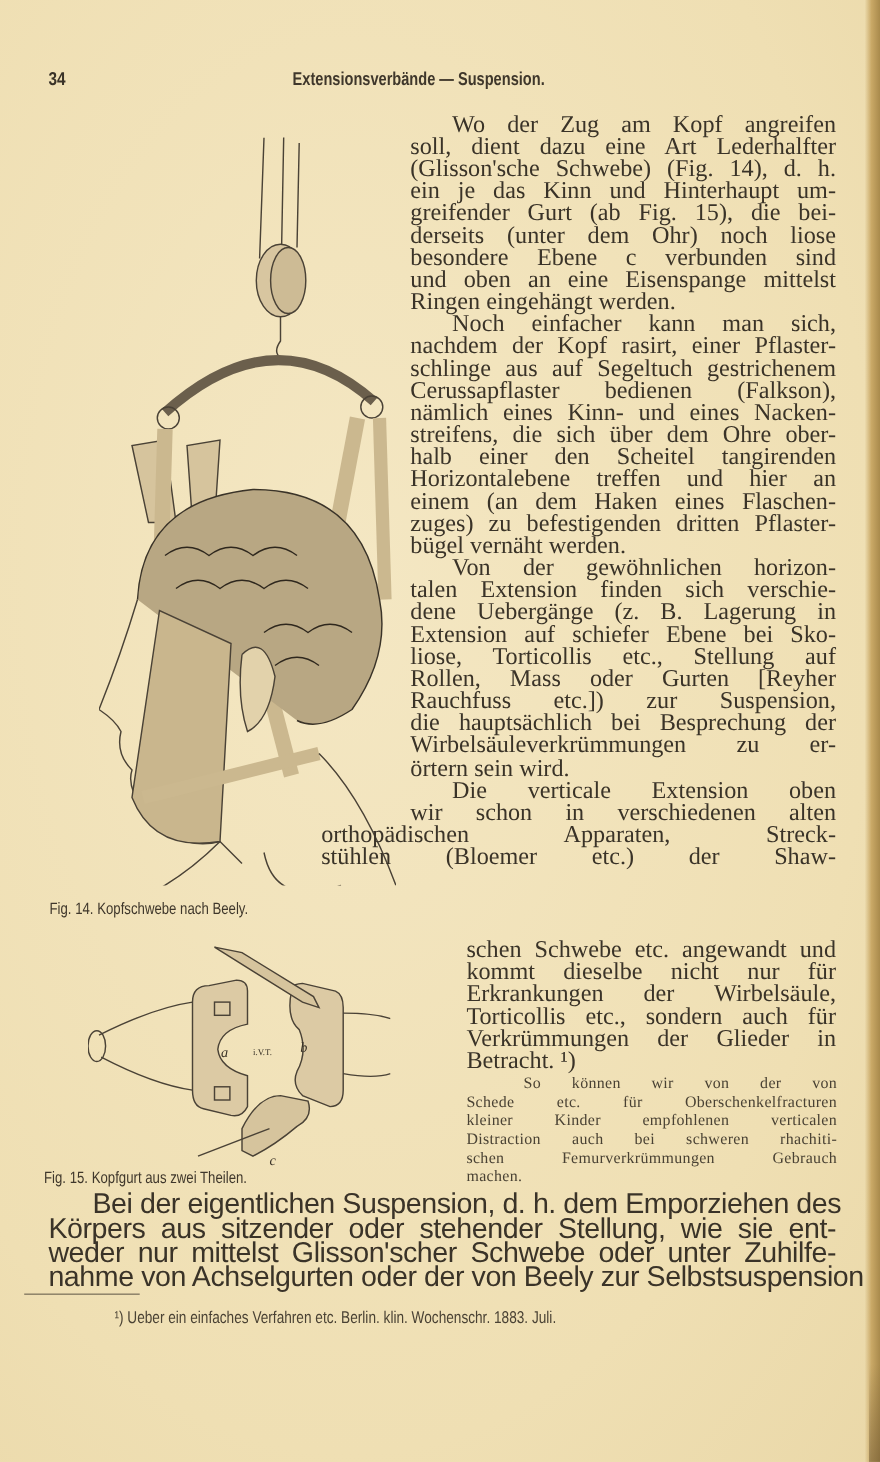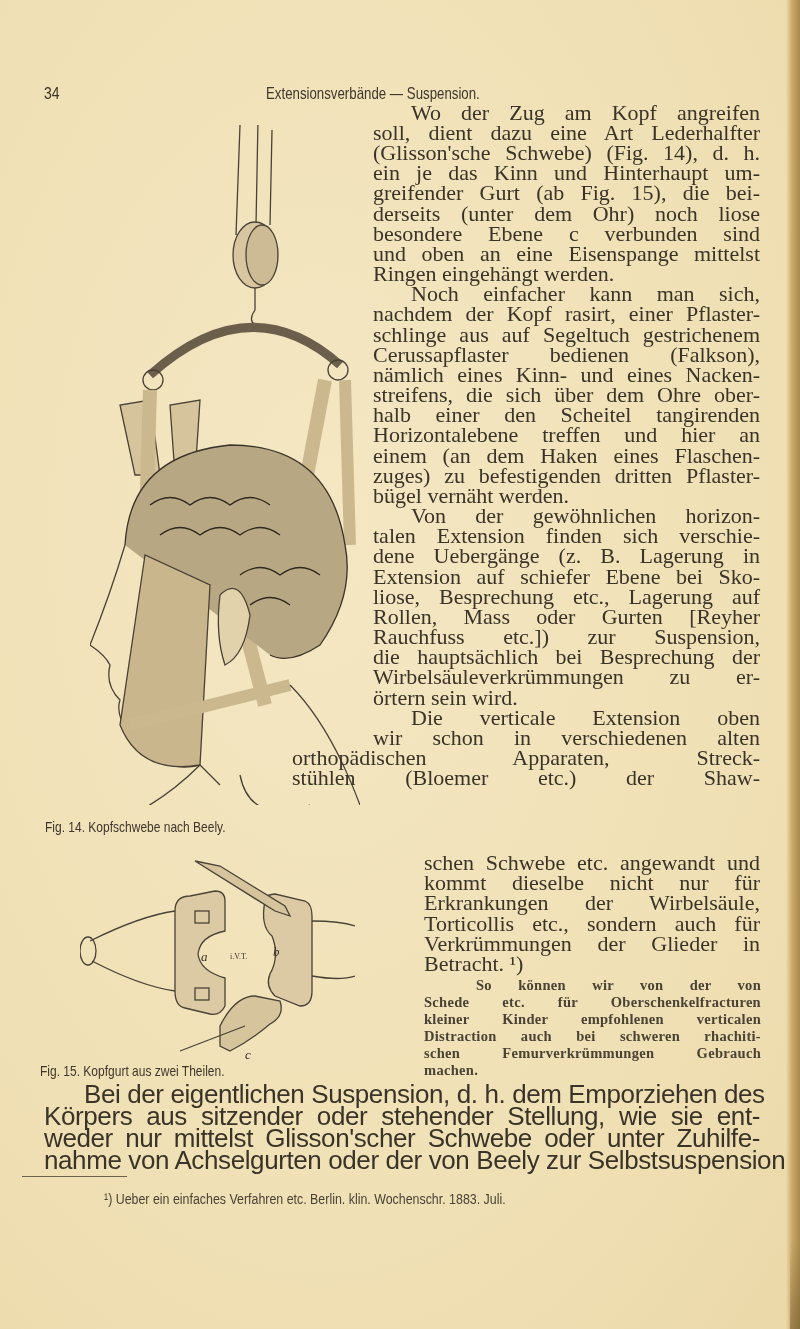--- a/index.html
+++ b/index.html
@@ -13,41 +13,41 @@
   .page-edge {
     position: absolute; top: 0; right: 0; width: 14px; height: 1329px;
     background: linear-gradient(to right, rgba(0,0,0,0) 0%, #c9a866 45%, #a98a4c 100%);
   }
   .page-edge-lower {
     position: absolute; right: 0; top: 1240px; width: 10px; height: 89px;
     background: linear-gradient(to bottom, rgba(0,0,0,0), #6a5430);
     opacity: .5;
   }
   .header {
-    position: absolute; top: 84px; left: 0; width: 720px; height: 24px;
+    position: absolute; top: 62px; left: 0; width: 720px; height: 24px; font-weight: bold;
   }
   .page-num {
     position: absolute; left: 44px; top: 0;
     font-size: 17px; font-family: "Liberation Sans Narrow", "Liberation Sans", sans-serif;
     transform: scaleX(.82); transform-origin: left;
   }
   .running-title {
     position: absolute; left: 266px; top: 0; font-size: 17px;
     font-family: "Liberation Sans", sans-serif;
     transform: scaleX(.78); transform-origin: left; white-space: nowrap;
     color: #3f372b;
   }
   .line {
     position: absolute; white-space: nowrap; font-size: 22px; height: 20px; line-height: 20px;
     text-align: justify; text-align-last: justify;
   }
   .col-main .line { left: 373px; width: 387px; }
   .indent { padding-left: 38px; box-sizing: border-box; }
   .small .line { font-size: 14.5px; height: 17px; line-height: 17px; left: 424px; width: 337px;
-    font-family: "Liberation Serif", serif; letter-spacing: .3px; color: #4a4234; font-weight: bold;}
+    font-family: "Liberation Serif", serif; letter-spacing: .3px; color: #4a4234;}
   .caption {
     position: absolute; font-family: "Liberation Sans", sans-serif; font-size: 15px;
     white-space: nowrap; transform: scaleX(.8); transform-origin: left; color: #3f372b;
   }
   .full .line { left: 44px; width: 716px; font-family: "Liberation Sans", sans-serif;
     font-size: 26px; }
   .footnote-rule { position: absolute; left: 22px; top: 1162px; width: 105px; height: 1px; background: #6a604e; }
   .footnote {
     position: absolute; left: 104px; top: 1183px; font-size: 15.5px; white-space: nowrap;
     font-family: "Liberation Sans", sans-serif; transform: scaleX(.8); transform-origin: left; color: #4a4234;
@@ -149,21 +149,21 @@
   <div class="line" style="top:385px">streifens, die sich über dem Ohre ober-</div>
   <div class="line" style="top:405px">halb einer den Scheitel tangirenden</div>
   <div class="line" style="top:425px">Horizontalebene treffen und hier an</div>
   <div class="line" style="top:446px">einem (an dem Haken eines Flaschen-</div>
   <div class="line" style="top:466px">zuges) zu befestigenden dritten Pflaster-</div>
   <div class="line" style="top:486px; text-align-last:left">bügel vernäht werden.</div>
   <div class="line indent" style="top:506px">Von der gewöhnlichen horizon-</div>
   <div class="line" style="top:526px">talen Extension finden sich verschie-</div>
   <div class="line" style="top:546px">dene Uebergänge (z. B. Lagerung in</div>
   <div class="line" style="top:567px">Extension auf schiefer Ebene bei Sko-</div>
-  <div class="line" style="top:587px">liose, Besprechung etc., Lagerung auf</div>
+  <div class="line" style="top:587px">liose, Torticollis etc., Stellung auf</div>
   <div class="line" style="top:607px">Rollen, Mass oder Gurten [Reyher</div>
   <div class="line" style="top:627px">Rauchfuss etc.]) zur Suspension,</div>
   <div class="line" style="top:647px">die hauptsächlich bei Besprechung der</div>
   <div class="line" style="top:667px">Wirbelsäuleverkrümmungen zu er-</div>
   <div class="line" style="top:688px; text-align-last:left">örtern sein wird.</div>
   <div class="line indent" style="top:708px">Die verticale Extension oben</div>
   <div class="line" style="top:728px">wir schon in verschiedenen alten</div>
 
   <div class="line" style="top:748px; left:292px; width:468px">orthopädischen Apparaten, Streck-</div>
   <div class="line" style="top:768px; left:292px; width:468px">stühlen (Bloemer etc.) der Shaw-</div>

